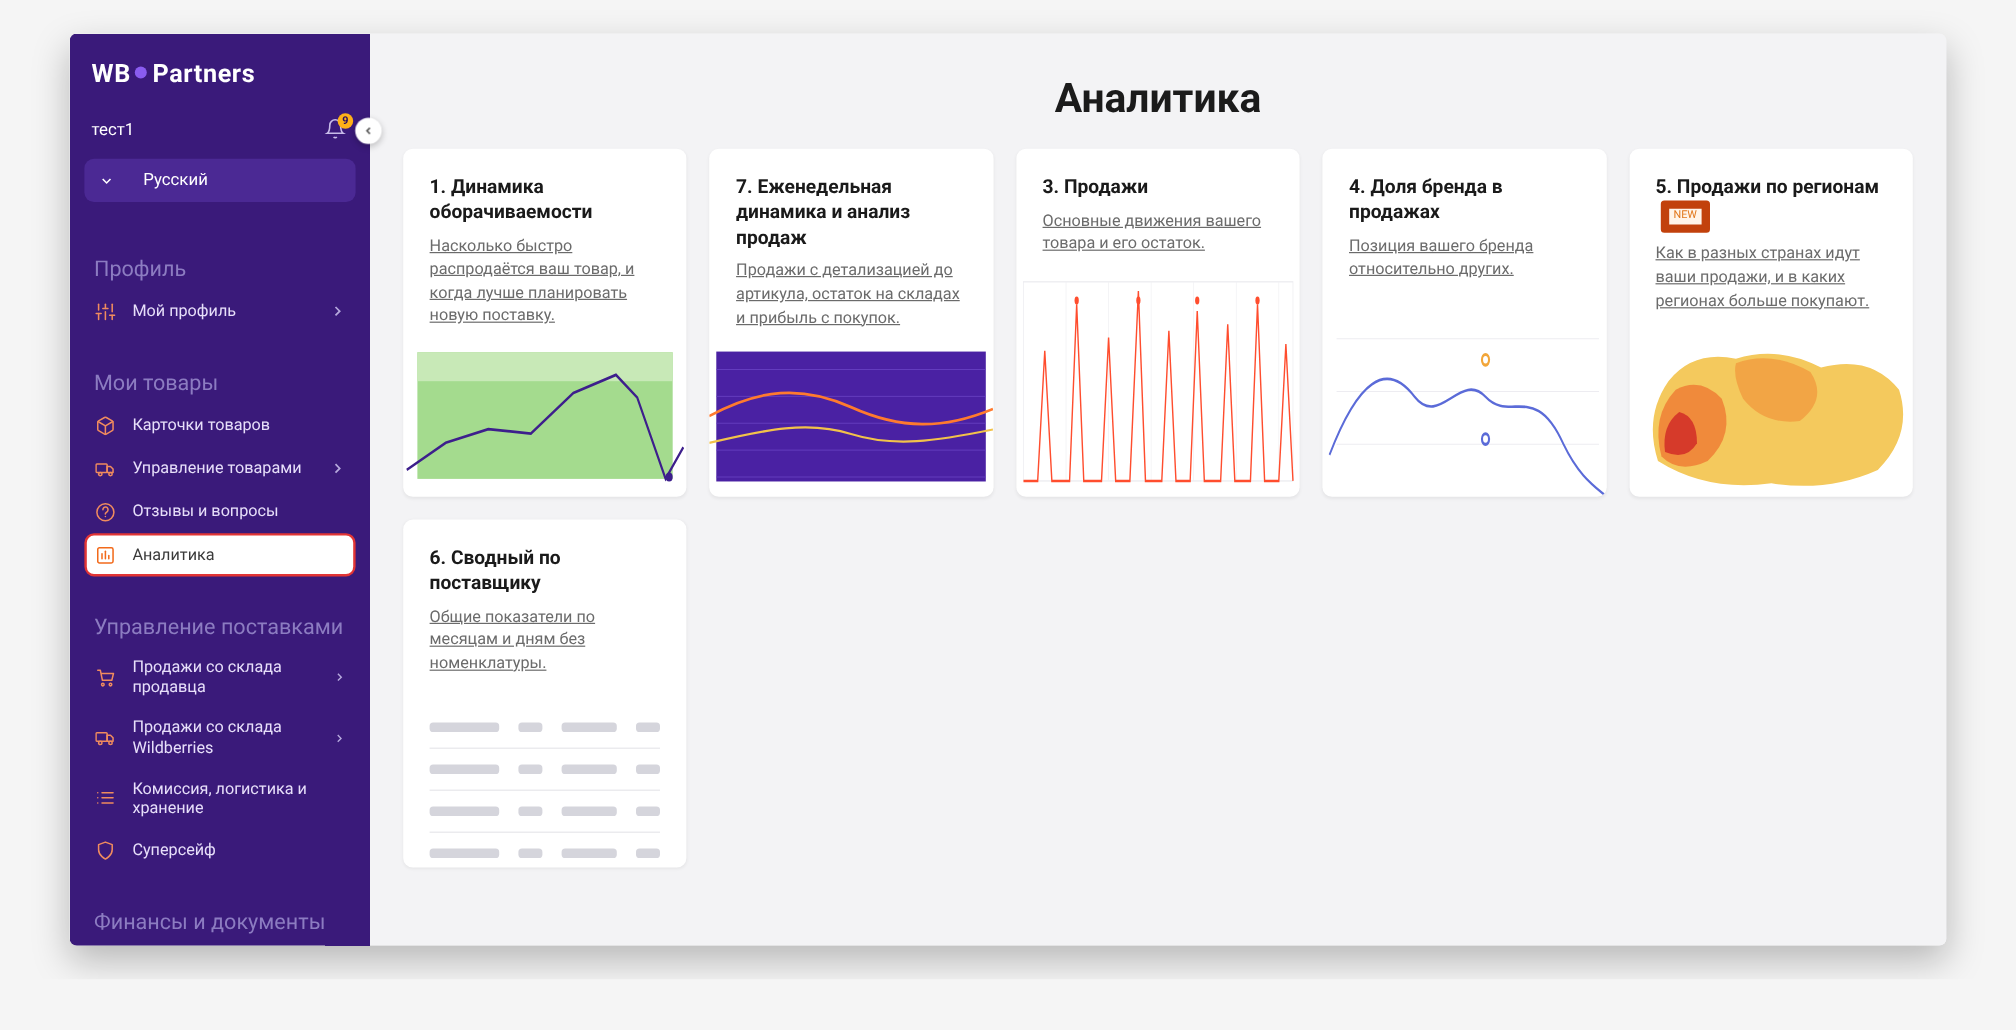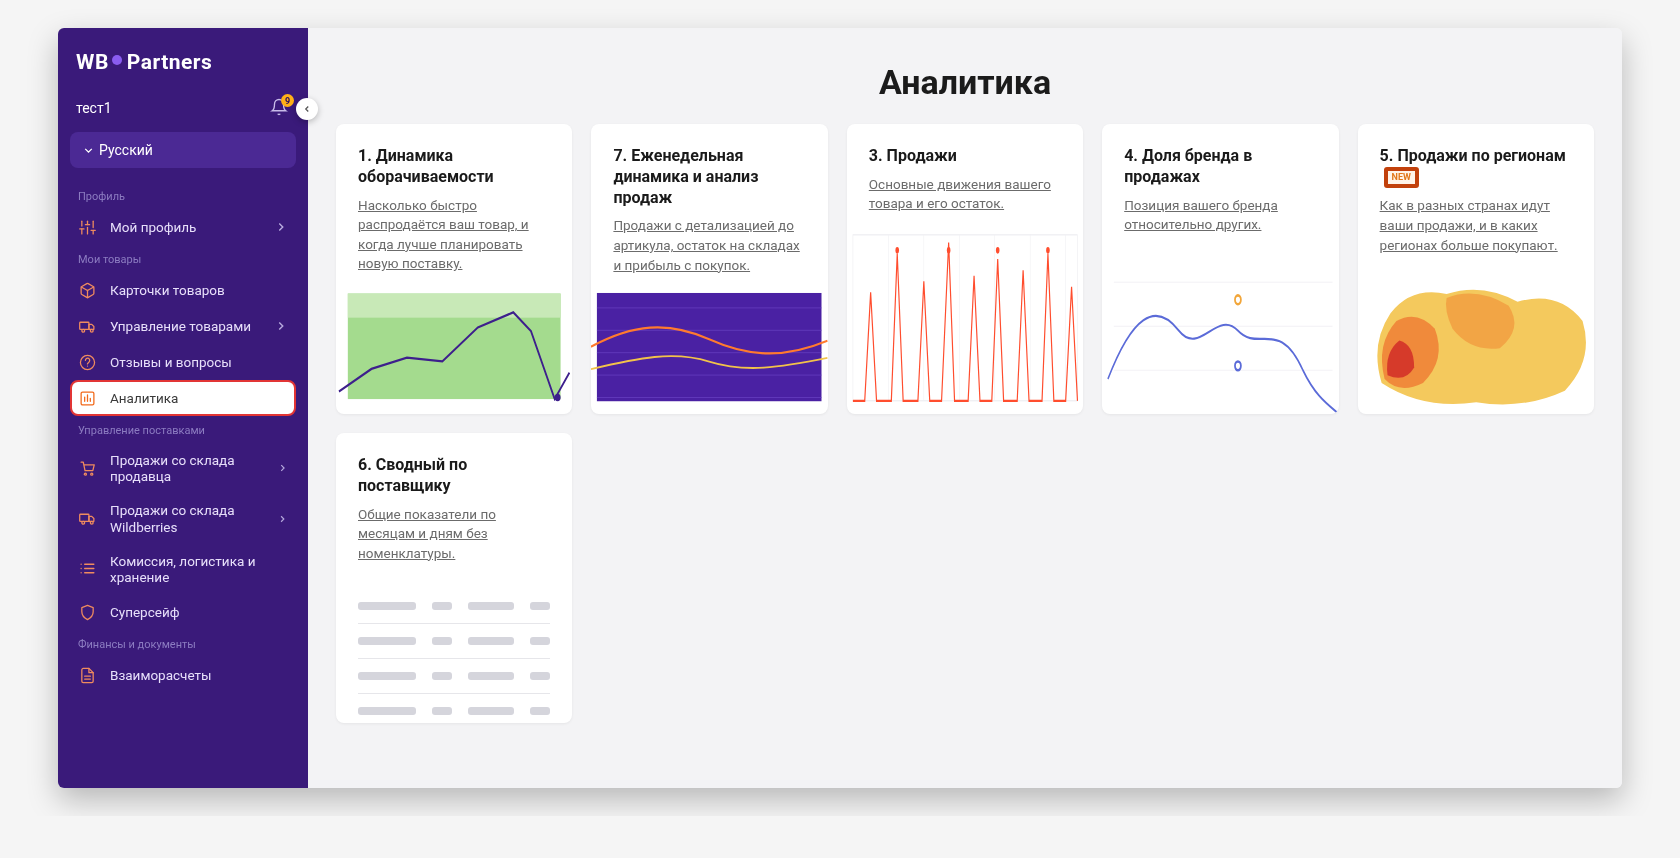--- a/index.html
+++ b/index.html
@@ -62,26 +62,27 @@
     position: absolute; top: -4px; right: -4px;
     width: 13px; height: 13px; border-radius: 50%;
     background: #ffb017; color: #2a0c5f;
     font-size: 9px; font-weight: 700;
     display: flex; align-items: center; justify-content: center;
   }
   .lang-selector {
     background: #4b2994; color: #fff;
     border-radius: 8px;
     padding: 10px 12px; margin: 0 0 14px 0;
-    display: flex; align-items: center; gap: 4px;
+    display: flex; align-items: center; gap: 24px;
     font-size: 14px; cursor: pointer;
   }
   .section-label {
-    color: #8c7cc1; font-size: 11px;
+    color: #8c7cc1; font-size: 18px;
     padding: 8px 8px 6px 8px;
+    margin-top: 24px;
   }
   .nav-item {
     display: flex; align-items: center; gap: 14px;
     padding: 9px 8px; border-radius: 8px;
     color: #e7dffa; font-size: 13.5px;
     cursor: pointer;
     position: relative;
   }
   .nav-item .icon {
     width: 18px; height: 18px; flex-shrink: 0;
@@ -132,22 +133,22 @@
     font-size: 13.5px; color: #6b6b6b; line-height: 1.45;
     margin-bottom: 12px;
     text-decoration: underline;
   }
   .card .viz {
     flex: 1; margin: 0 -22px;
     position: relative;
   }
   .badge-new {
     display: inline-block;
-    background: #fff4e9; border: 4px solid #c2410c;
-    color: #e2781c; font-size: 9px; font-weight: 700;
+    background: #fff4e9; border: 7px solid #c2410c;
+    color: #e2781c; font-size: 9px; font-weight: 400;
     padding: 1px 4px; border-radius: 3px;
     margin-left: 4px; vertical-align: middle;
   }
   .table-rows { padding: 14px 22px; }
   .trow {
     display: flex; gap: 16px;
     border-top: 1px solid #e6e6ea;
     padding: 13px 0;
   }
   .trow:first-child { border-top: none; }

